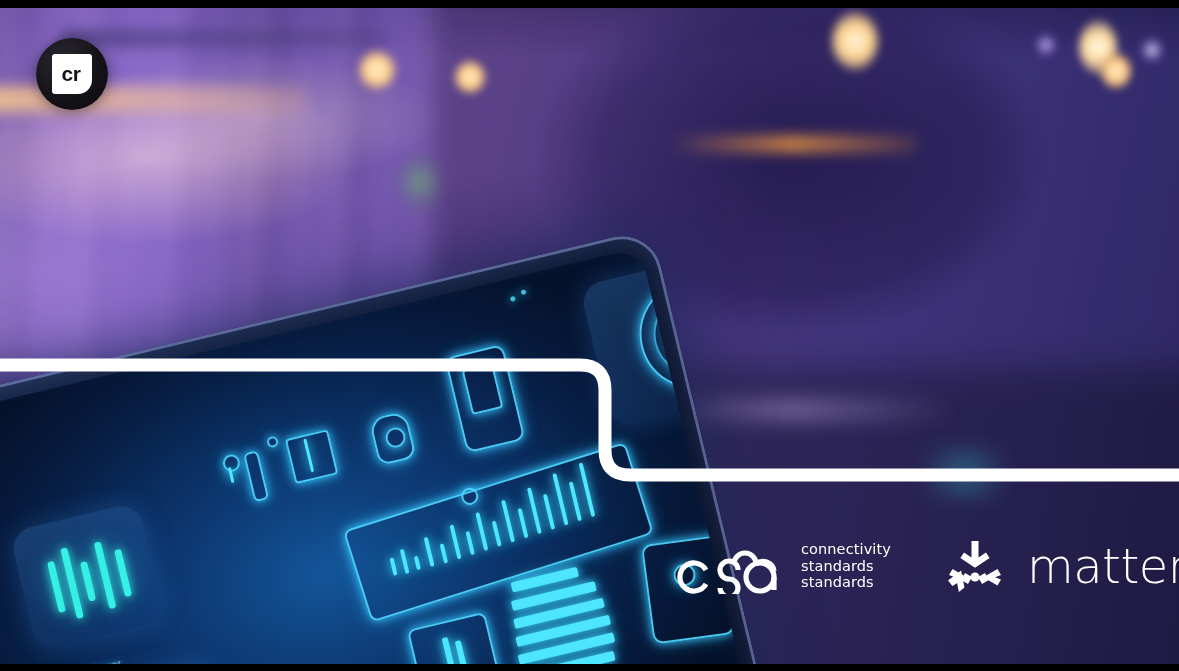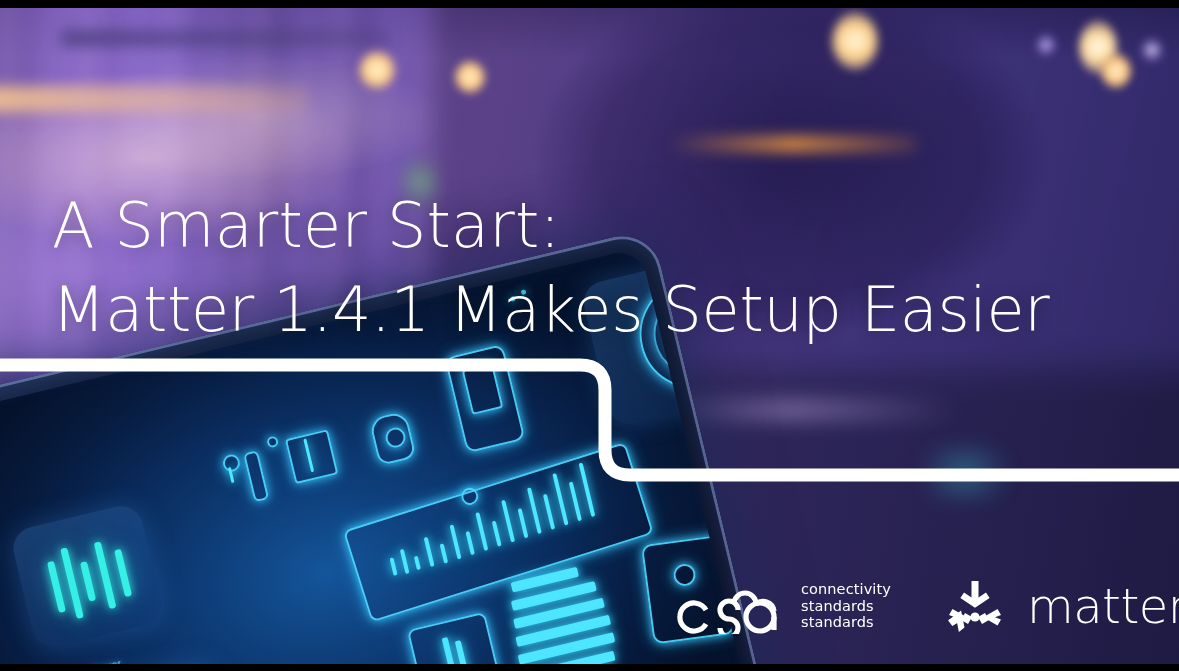--- a/index.html
+++ b/index.html
@@ -158,21 +158,21 @@
     line-height:84px;
     letter-spacing:.2px;
     white-space:nowrap;
     text-shadow:0 2px 16px rgba(0,0,0,.42);
   }
   #headline .ln{display:block;}
   #headline .ln2{letter-spacing:-.3px;}
 
   
   #footer-logos{
-    position:absolute;left:676px;top:564px;width:480px;height:84px;z-index:45;
+    position:absolute;left:676px;top:524px;width:480px;height:84px;z-index:45;
     display:flex;align-items:center;
   }
   #csa-lockup{display:flex;align-items:center;gap:17px;}
   #csa-words{
     color:#fff;font-family:"DejaVu Sans",sans-serif;font-weight:400;
     font-size:14.5px;line-height:16.5px;letter-spacing:.1px;
   }
   #divider{
     width:1.6px;height:62px;background:rgba(255,255,255,.85);
     margin:0 26px 0 28px;border-radius:1px;
@@ -285,25 +285,26 @@
 
       </div>
       <div id="tablet-bezel"></div>
     </div>
   </div>
 
   <svg id="rule" viewBox="0 0 1179 180">
     <path d="M -20 35 L 580 35 Q 605 35 605 60 L 605 120 Q 605 145 630 145 L 1199 145" fill="none" stroke="#ffffff" stroke-width="13" stroke-linecap="butt"></path>
   </svg>
 
-
-  <h1 id="headline">
-    <span class="ln ln1">A Smarter Start:</span>
-    <span class="ln ln2">Matter 1.4.1 Makes Setup Easier</span>
-  </h1>
+  <div id="badge">
+    <div id="badge-mark">
+      <span>cr</span>
+    </div>
+  </div>
+
 
   <div id="footer-logos">
 
     <div id="csa-lockup">
       <svg width="108" height="56" viewBox="0 0 108 56" aria-hidden="true">
         <g fill="none" stroke="#ffffff" stroke-width="5.2">
 
           <path d="M 30 32 A 14 14 0 1 0 30 46"></path>
 
           <path d="M 62 32 A 9 9 0 1 0 53 41 A 9 9 0 1 1 44 50"></path>

